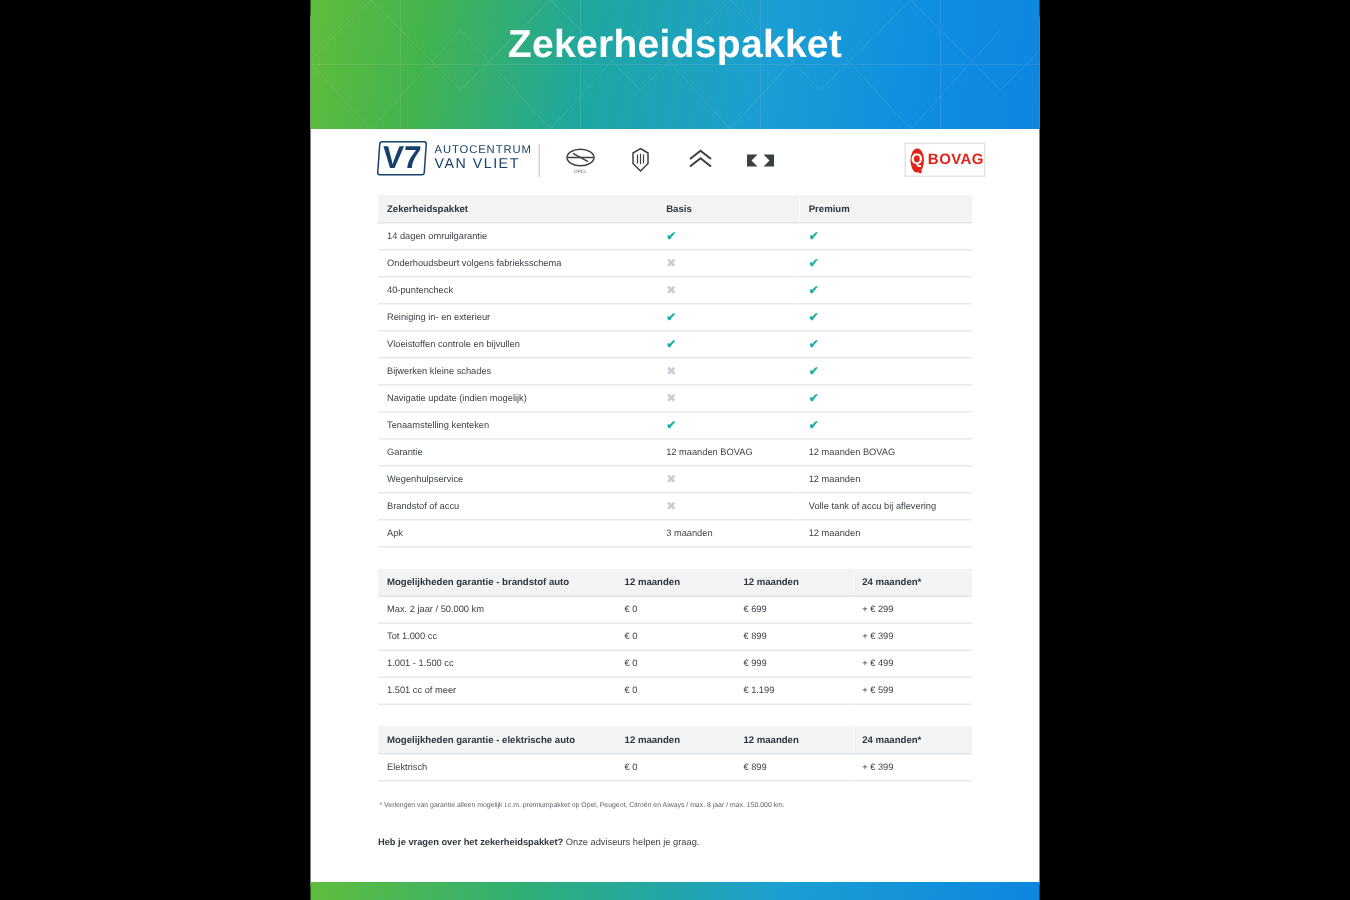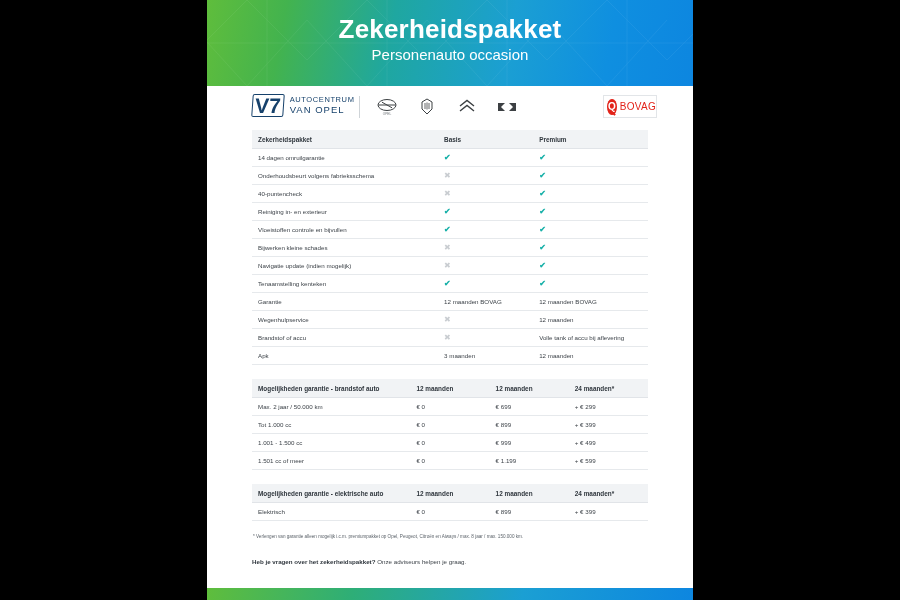--- a/index.html
+++ b/index.html
@@ -143,21 +143,21 @@
   .bovag-badge::after {
     content: "";
     position: absolute;
     right: 1px; bottom: 1px;
     width: 6px; height: 2px;
     background: #e2231a;
     transform: rotate(45deg);
   }
   .bovag-word {
     font-size: 10px;
-    font-weight: normal;
+    font-weight: bold;
     color: #e2231a;
     letter-spacing: 0.3px;
   }
   
   .content {
     position: relative;
     padding: 0 45px;
     box-sizing: border-box;
     width: 486px;
   }
@@ -241,29 +241,28 @@
     <div class="banner">
       <svg class="banner-pattern" viewBox="0 0 486 86" preserveAspectRatio="none">
         <g stroke="#ffffff" stroke-width="0.7" fill="none" opacity="0.5">
           <path d="M-20 60 L40 0 L100 60 L160 0 L220 60 L280 0 L340 60 L400 0 L460 60 L520 0"></path>
           <path d="M-20 20 L40 86 L100 20 L160 86 L220 20 L280 86 L340 20 L400 86 L460 20"></path>
           <path d="M0 43 H486"></path>
           <path d="M60 0 V86 M180 0 V86 M300 0 V86 M420 0 V86"></path>
         </g>
       </svg>
       <div class="banner-title">Zekerheidspakket</div>
-      <div class="banner-sub">Personenauto occasion</div>
     </div>
 
     <div class="logos">
       <div class="logo-vanvliet">
         <span class="vv-mark">V7</span>
         <span class="vv-text">
           <span class="l1">AUTOCENTRUM</span><br>
-          <span class="l2">VAN OPEL</span>
+          <span class="l2">VAN VLIET</span>
         </span>
       </div>
       <div class="logo-divider"></div>
       <div class="brand-logos">
         <span class="brand">
           <svg viewBox="0 0 24 20" width="24" height="20">
             <ellipse cx="12" cy="8" rx="9" ry="5.5" fill="none" stroke="#3c4043" stroke-width="1"></ellipse>
             <path d="M3.5 8 L20.5 8" stroke="#3c4043" stroke-width="1"></path>
             <path d="M7 5.2 L17 10.8" stroke="#3c4043" stroke-width="1"></path>
             <text x="12" y="18" font-size="3.2" fill="#6b7075" text-anchor="middle" font-family="Liberation Sans">OPEL</text>

